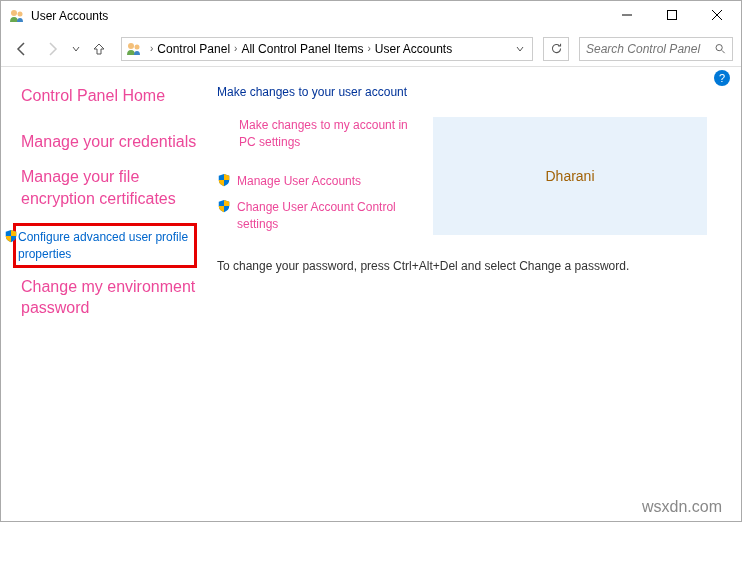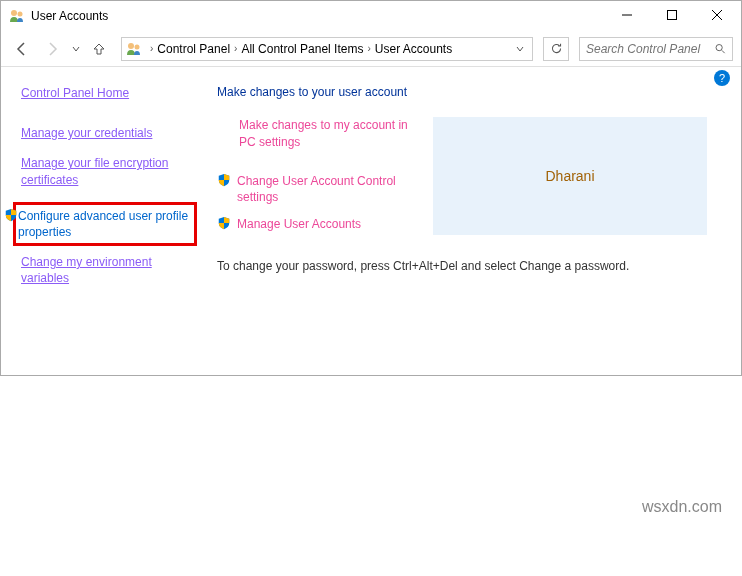--- a/index.html
+++ b/index.html
@@ -1,17 +1,17 @@
 <!DOCTYPE html>
 <html><head>
   <meta charset="utf-8">
   <style>
     * { margin: 0; padding: 0; box-sizing: border-box; font-family: "Segoe UI", Tahoma, sans-serif; }
     body { width: 742px; height: 576px; background: #fff; position: relative; }
-    .window { width: 742px; height: 376px; border: 1px solid #aaa; background: #fff; }
+    .window { width: 742px; height: 522px; border: 1px solid #aaa; background: #fff; }
     .titlebar { height: 30px; display: flex; align-items: center; padding: 0 2px 0 8px; }
     .titlebar-icon { width: 16px; height: 16px; margin-right: 6px; }
     .titlebar-text { font-size: 12px; flex: 1; }
     .win-controls { display: flex; height: 100%; }
     .win-btn { width: 45px; height: 28px; display: flex; align-items: center; justify-content: center; cursor: pointer; }
     .navbar { height: 36px; border-bottom: 1px solid #e0e0e0; display: flex; align-items: center; padding: 0 8px; gap: 4px; }
     .nav-arrow { width: 26px; height: 26px; display: flex; align-items: center; justify-content: center; color: #555; cursor: pointer; }
     .nav-arrow.disabled { color: #ccc; }
     .history-drop { width: 14px; color: #555; cursor: pointer; display:flex; align-items:center; justify-content:center;}
     .up-btn { width: 24px; height: 24px; display: flex; align-items: center; justify-content: center; color: #555; cursor: pointer; }
@@ -19,21 +19,21 @@
     .breadcrumb-icon { width: 16px; height: 16px; margin-right: 4px; }
     .bc-sep { margin: 0 4px; color: #555; font-size: 10px; }
     .bc-item { cursor: pointer; white-space: nowrap; }
     .bc-drop { margin-left: auto; width: 16px; display:flex; align-items:center; justify-content:center; color:#555; cursor:pointer;}
     .refresh-btn { width: 26px; height: 24px; border: 1px solid #ccc; display: flex; align-items: center; justify-content: center; cursor: pointer; margin-right: 6px; color: #555; }
     .search-box { width: 154px; height: 24px; border: 1px solid #ccc; display: flex; align-items: center; padding: 0 6px; }
     .search-input { border: none; outline: none; width: 100%; font-size: 12px; font-style: italic; color: #888; }
     .search-icon { color: #555; }
     .content { display: flex; height: calc(100% - 66px); }
     .sidebar { width: 208px; padding: 18px 12px 18px 20px; }
-    .side-link { display: block; color: #8b5cf6; font-size: 12px; margin-bottom: 14px; cursor: pointer; line-height: 1.35; text-decoration: underline; }
+    .side-link { display: block; color: #ec4899; font-size: 16px; margin-bottom: 14px; cursor: pointer; line-height: 1.35; }
     .side-item { display: flex; align-items: flex-start; gap: 0; margin-bottom: 14px; }
     .side-item .link { color: #0066cc; font-size: 12px; cursor: pointer; line-height: 1.35; }
     .highlighted { border: 3px solid #e60000; padding: 3px 4px; margin-left: -8px; margin-bottom: 8px; }
     .main { flex: 1; padding: 18px 18px 18px 8px; }
     .main-heading { color: #003399; font-size: 12px; font-weight: normal; margin-bottom: 18px; }
     .main-row { display: flex; gap: 16px; margin-bottom: 14px; }
     .main-left { padding-left: 22px; }
     .main-link { color: #ec4899; font-size: 12px; cursor: pointer; line-height: 1.4; }
     .shield-row { display: flex; align-items: flex-start; gap: 6px; margin-bottom: 10px; }
     .account-card { width: 274px; height: 118px; background: #e8f2fb; display: flex; align-items: center; justify-content: center; }
@@ -139,43 +139,43 @@
       <span class="side-link">Manage your credentials</span>
       <span class="side-link">Manage your file encryption certificates</span>
       <div class="side-item highlighted">
         <svg class="shield-svg" viewBox="0 0 16 16" style="margin-left:-16px">
             <path d="M8 1 L14 3 L14 8 Q14 13 8 15 Q2 13 2 8 L2 3 Z" fill="#0078d7"></path>
             <path d="M8 1 L14 3 L14 8 L8 8 Z" fill="#ffb900"></path>
             <path d="M8 8 L8 15 Q2 13 2 8 Z" fill="#ffb900"></path>
           </svg>
         <span class="link">Configure advanced user profile properties</span>
       </div>
-      <span class="side-link">Change my environment variables</span>
+      <span class="side-link">Change my environment password</span>
     </div>
 
     <div class="main">
       <div class="main-heading">Make changes to your user account</div>
       <div class="main-row">
         <div class="main-left" style="width:200px">
           <div class="main-link" style="margin-bottom:22px">Make changes to my account in PC settings</div>
           <div class="shield-row" style="margin-left:-22px">
             <svg class="shield-svg" viewBox="0 0 16 16">
                 <path d="M8 1 L14 3 L14 8 Q14 13 8 15 Q2 13 2 8 L2 3 Z" fill="#0078d7"></path>
                 <path d="M8 1 L14 3 L14 8 L8 8 Z" fill="#ffb900"></path>
                 <path d="M8 8 L8 15 Q2 13 2 8 Z" fill="#ffb900"></path>
               </svg>
-            <span class="main-link">Change User Account Control settings</span>
+            <span class="main-link">Manage User Accounts</span>
           </div>
           <div class="shield-row" style="margin-left:-22px">
             <svg class="shield-svg" viewBox="0 0 16 16">
                 <path d="M8 1 L14 3 L14 8 Q14 13 8 15 Q2 13 2 8 L2 3 Z" fill="#0078d7"></path>
                 <path d="M8 1 L14 3 L14 8 L8 8 Z" fill="#ffb900"></path>
                 <path d="M8 8 L8 15 Q2 13 2 8 Z" fill="#ffb900"></path>
               </svg>
-            <span class="main-link">Manage User Accounts</span>
+            <span class="main-link">Change User Account Control settings</span>
           </div>
         </div>
         <div class="account-card">
           <span class="account-name">Dharani</span>
         </div>
       </div>
       <div class="plain-text">To change your password, press Ctrl+Alt+Del and select Change a password.</div>
     </div>
   </div>
 </div>

